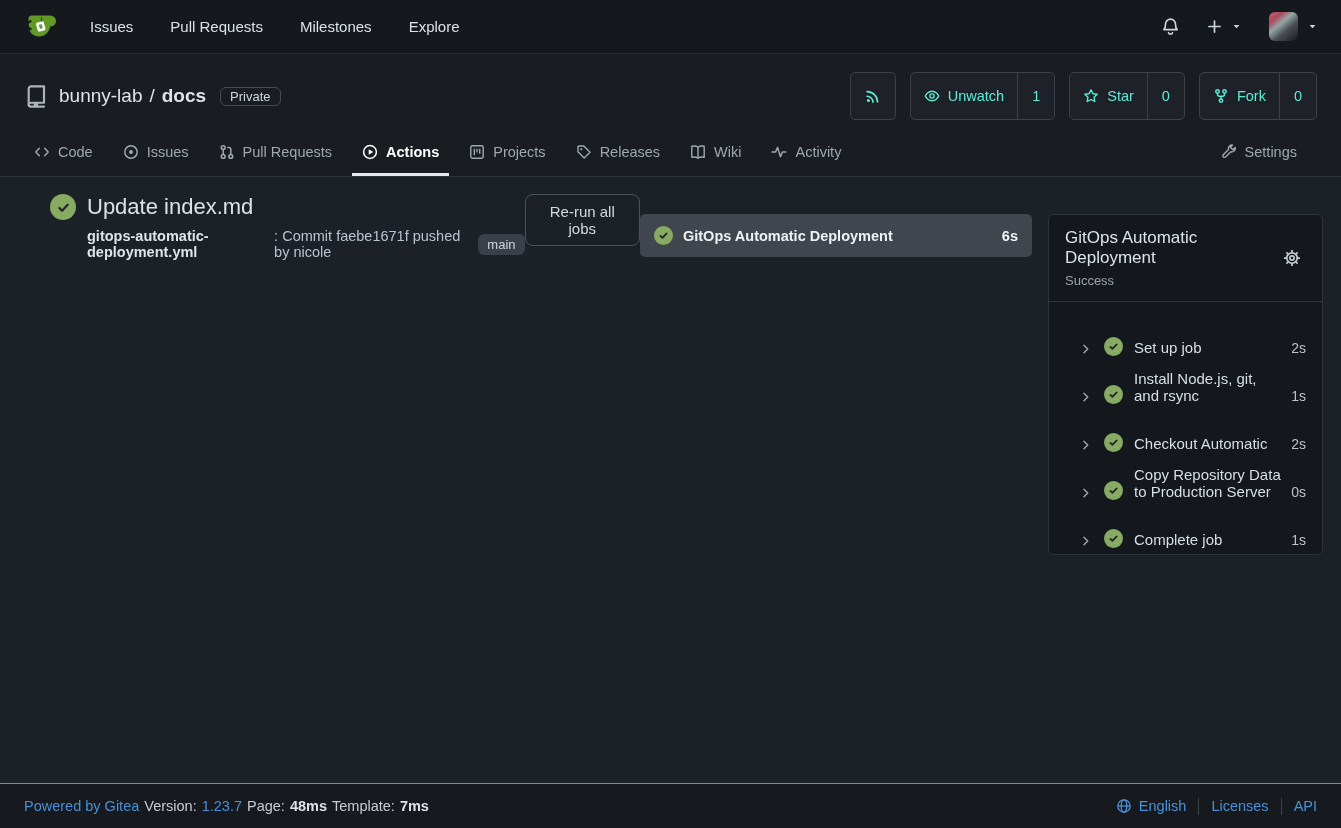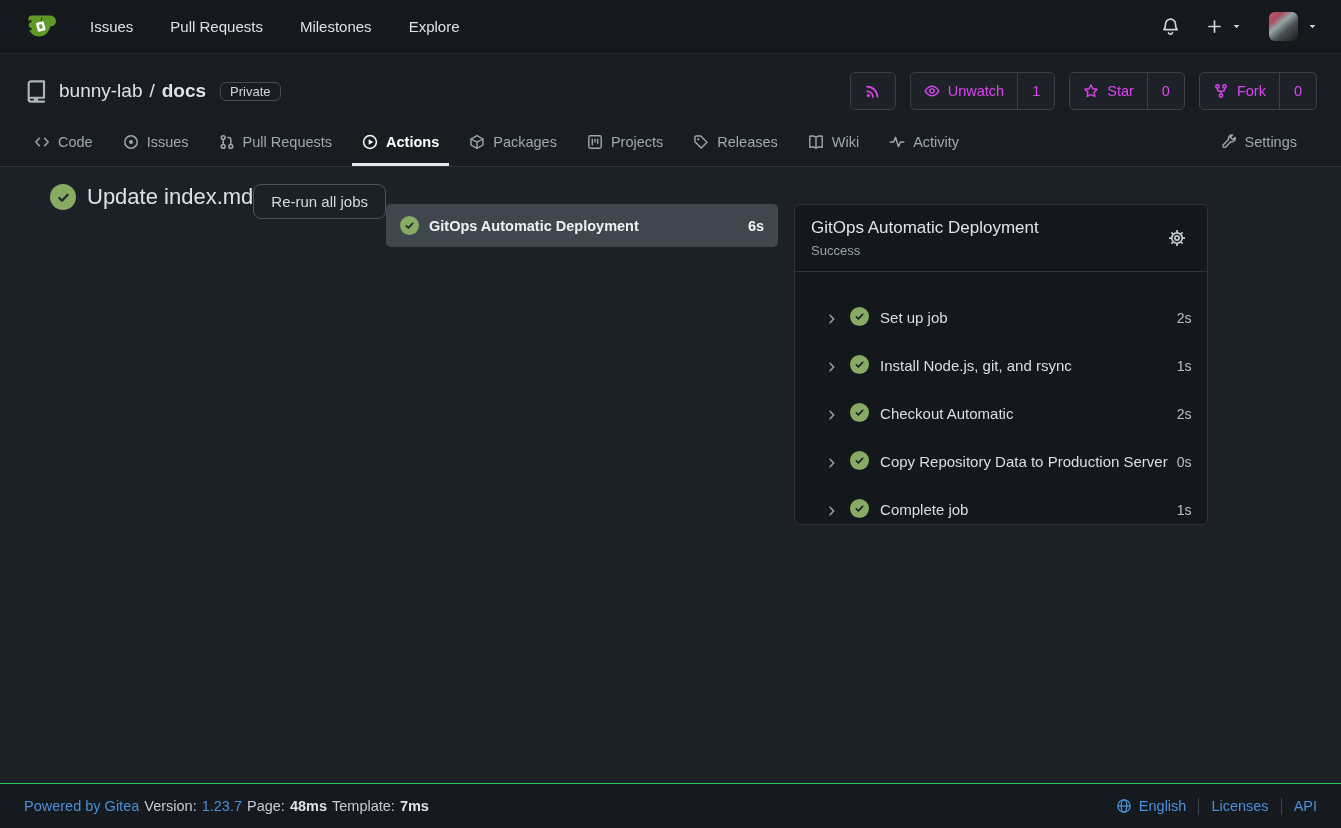--- a/index.html
+++ b/index.html
@@ -49,21 +49,21 @@
   .repo-title-row .repo-icon{color:#aab3bc;margin-right:10px;}
   .repo-title{font-size:19px;color:#dde3e9;display:flex;align-items:center;gap:7px;}
   .repo-title .bold{font-weight:bold;}
   .private-badge{
     margin-left:14px;font-size:13px;color:#cfd6dc;border:1px solid #454c54;
     border-radius:6px;padding:1px 9px;
   }
   .repo-actions{margin-left:auto;display:flex;align-items:stretch;gap:14px;}
   .btn-group{
     display:flex;border:1px solid #3a414a;border-radius:5px;overflow:hidden;
-    background:#1e2228;font-size:14.5px;color:#d946ef;height:38px;
+    background:#1e2228;font-size:14.5px;color:#5eead4;height:48px;
   }
   .btn-main{display:flex;align-items:center;gap:8px;padding:0 13px;background:transparent;border:none;color:inherit;font:inherit;cursor:pointer;}
   .btn-count{display:flex;align-items:center;padding:0 14px;border-left:1px solid #3a414a;}
   .icon-only{padding:0 14px;display:flex;align-items:center;}
 
   .tabs{display:flex;align-items:flex-end;margin-top:12px;font-size:14.5px;color:#9ea8b1;}
   .tab{display:flex;align-items:center;gap:8px;padding:12px 10px 13px 10px;margin-right:10px;border-bottom:3px solid transparent;}
   .tab.active{color:#fff;font-weight:bold;border-bottom-color:#e3e9ef;}
   .tab-spacer{flex:1;}
 
@@ -342,26 +342,20 @@
         <span>Pull Requests</span>
       </a>
     <a class="tab active">
         <svg class="ic" width="16" height="16">
           <use href="#i-play"></use>
         </svg>
         <span>Actions</span>
       </a>
     <a class="tab">
         <svg class="ic" width="16" height="16">
-          <use href="#i-package"></use>
-        </svg>
-        <span>Packages</span>
-      </a>
-    <a class="tab">
-        <svg class="ic" width="16" height="16">
           <use href="#i-project"></use>
         </svg>
         <span>Projects</span>
       </a>
     <a class="tab">
         <svg class="ic" width="16" height="16">
           <use href="#i-tag"></use>
         </svg>
         <span>Releases</span>
       </a>
@@ -390,20 +384,25 @@
 <main>
   <div class="run-header">
     <div>
       <div class="run-title-row">
         <span class="check big">
             <svg class="ic" width="17" height="17">
               <use href="#i-check"></use>
             </svg>
           </span>
         <h1>Update index.md</h1>
+      </div>
+      <div class="run-sub">
+        <b>gitops-automatic-deployment.yml</b>
+          <span>: Commit faebe1671f pushed by nicole</span>
+        <span class="branch-badge">main</span>
       </div>
     </div>
     <button class="rerun-btn">Re-run all jobs</button>
   </div>
 
   <div class="run-body">
     <aside class="job-list">
       <div class="job-item">
         <span class="check sm">
             <svg class="ic" width="13" height="13">

